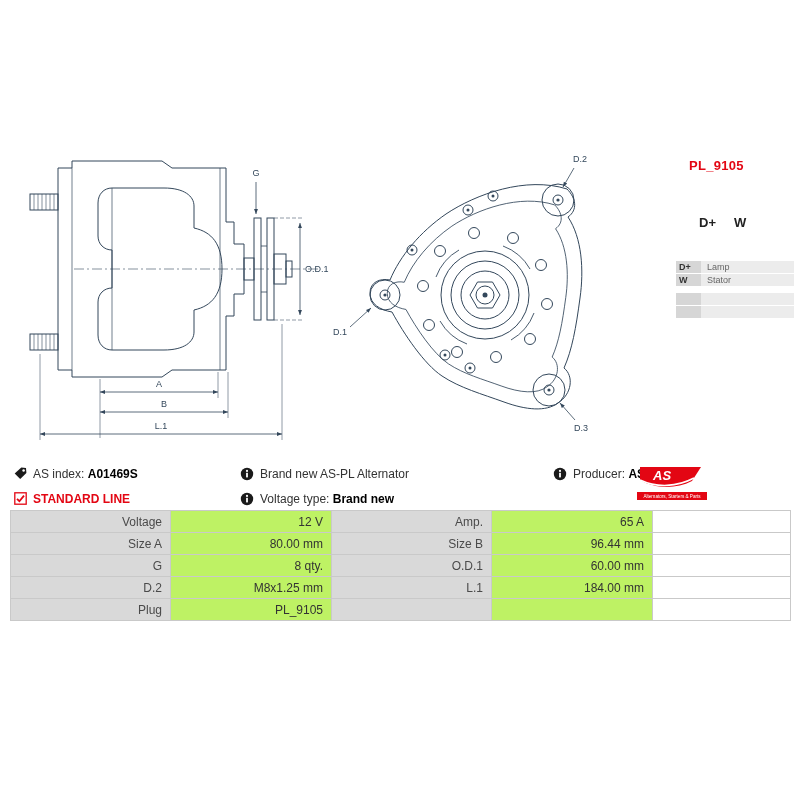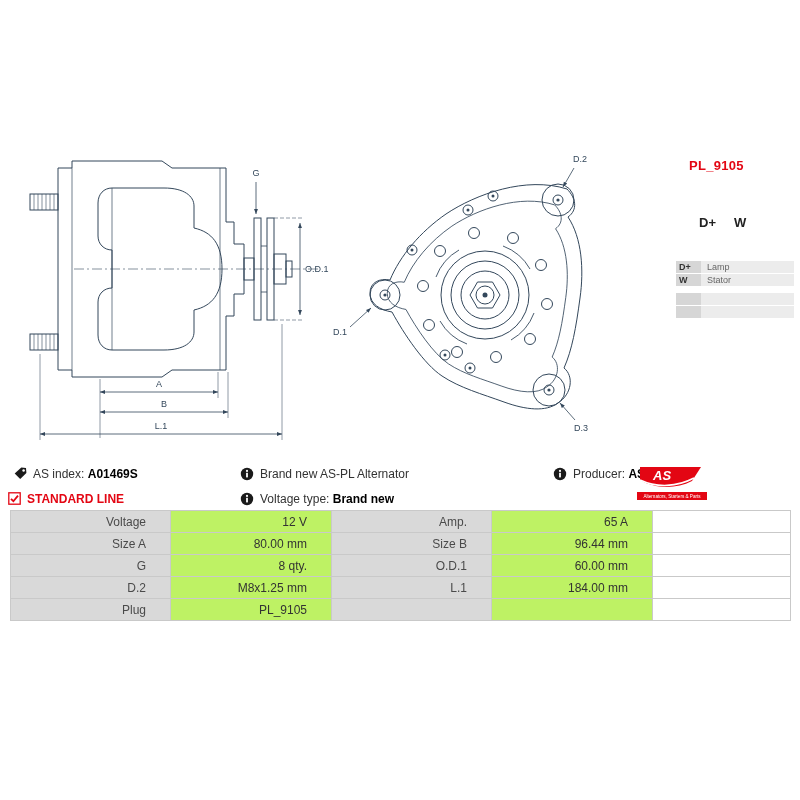--- a/index.html
+++ b/index.html
@@ -31,21 +31,21 @@
   .dlabel{fill:var(--drawing-line);font-size:9px;font-family:"Liberation Sans",sans-serif;}
 
   
   .info-item{position:absolute;display:flex;align-items:flex-start;gap:6px;font-size:12px;color:#333;height:16px;white-space:nowrap;margin-top:12px;}
   .info-item b{color:#000;}
   .info-item .standard{color:var(--accent-red);font-weight:bold;}
   .ic{flex:0 0 auto;}
 
   
   table.spec{position:absolute;left:10px;top:510px;width:780px;border-collapse:collapse;table-layout:fixed;font-size:12px;}
-  table.spec td{border:1px solid var(--table-border);height:22px;padding:0 24px 0 4px;text-align:right;vertical-align:middle;overflow:hidden;}
+  table.spec td{border:1px solid var(--table-border);height:22px;padding:0 8px 0 4px;text-align:right;vertical-align:middle;overflow:hidden;}
   table.spec td.lbl{background:var(--table-label-bg);color:#4a4a4a;}
   table.spec td.val{background:#bef264;color:#333;}
   table.spec td.fil{background:#fff;}
 </style>
 </head>
 <body>
 
 <div class="page">
 
   <div class="part-code" style="left:689px;top:158px">PL_9105</div>
@@ -176,21 +176,21 @@
   <div class="info-item" style="left:14px;top:455px">
     <svg class="ic" width="13" height="13" viewBox="0 0 13 13">
       <path d="M0.7,6.6 L6.2,12.1 L12.4,5.9 L12,1 L7.3,0.6 Z" fill="#1a1a1a"></path>
         <circle cx="9.6" cy="3.4" r="1.25" fill="#fff"></circle>
     </svg>
     <span>
       <span>AS index:</span>&nbsp;<b>A01469S</b>
     </span>
   </div>
 
-  <div class="info-item" style="left:8px;top:480px">
+  <div class="info-item" style="left:14px;top:480px">
     <svg class="ic" width="13" height="13" viewBox="0 0 13 13">
       <rect x="0.8" y="0.8" width="11.4" height="11.4" fill="none" stroke="#e30613" stroke-width="1.3"></rect>
       <path d="M3,6.8 L5.4,9.2 L10,3.6" fill="none" stroke="#e30613" stroke-width="1.8"></path>
     </svg>
     <span class="standard">STANDARD LINE</span>
   </div>
 
   <div class="info-item" style="left:240px;top:455px">
     <svg class="ic" width="14" height="14" viewBox="0 0 14 14">
       <circle cx="7" cy="7" r="6.2" fill="#1a1a1a"></circle>

